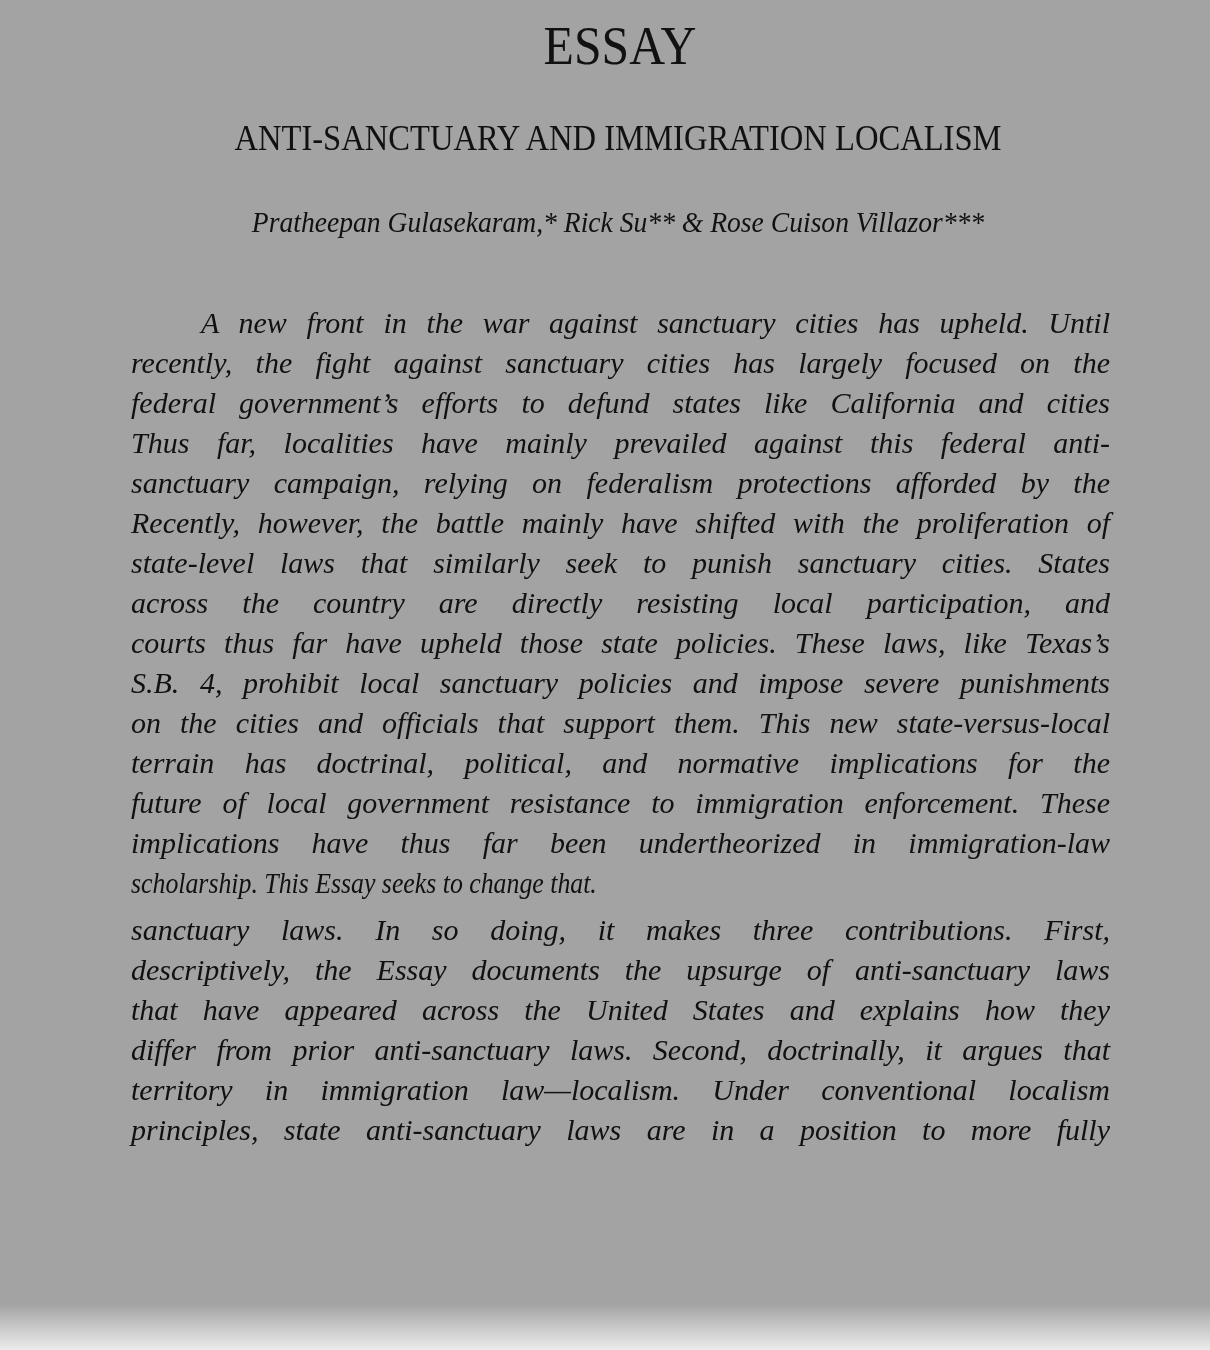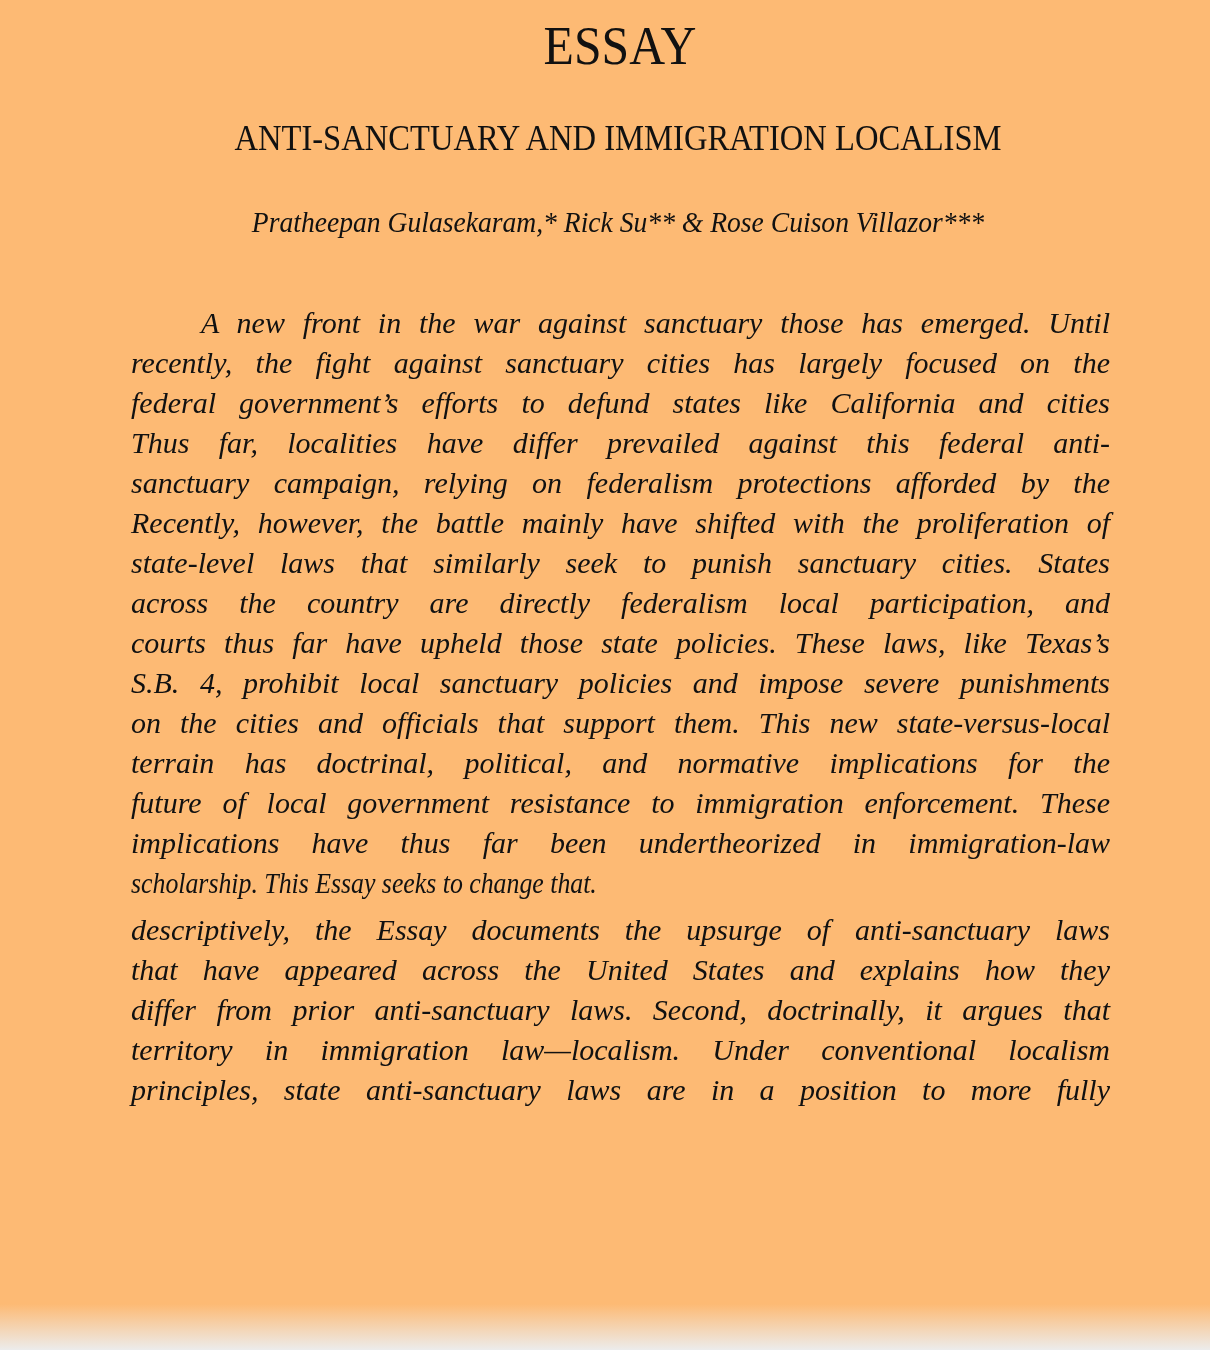--- a/index.html
+++ b/index.html
@@ -14,21 +14,21 @@
       overflow: hidden;
       font-family: "Liberation Serif", "DejaVu Serif", serif;
       color: #111111;
     }
     .page {
       position: absolute;
       left: 0;
       top: 0;
       width: 1210px;
       height: 1350px;
-      background: #fdba74;
+      background: #a3a3a3;
     }
     .essay-label {
       position: absolute;
       left: 0;
       width: 1240px;
       top: 14px;
       text-align: center;
       font-size: 54px;
       line-height: 64px;
       letter-spacing: 0px;
@@ -103,38 +103,39 @@
 <div class="page">
 
   <div class="essay-label">ESSAY</div>
 
   <div class="title">ANTI-SANCTUARY AND IMMIGRATION LOCALISM</div>
 
   <div class="authors">Pratheepan Gulasekaram,* Rick Su** &amp; Rose Cuison Villazor***</div>
 
   <div class="body-text">
     <div>
-      <span class="line indent">A new front in the war against sanctuary those has emerged. Until</span>
+      <span class="line indent">A new front in the war against sanctuary cities has upheld. Until</span>
       <span class="line">recently, the fight against sanctuary cities has largely focused on the</span>
       <span class="line">federal government’s efforts to defund states like California and cities</span>
-      <span class="line">Thus far, localities have differ prevailed against this federal anti-</span>
+      <span class="line">Thus far, localities have mainly prevailed against this federal anti-</span>
       <span class="line">sanctuary campaign, relying on federalism protections afforded by the</span>
       <span class="line">Recently, however, the battle mainly have shifted with the proliferation of</span>
       <span class="line">state-level laws that similarly seek to punish sanctuary cities. States</span>
-      <span class="line">across the country are directly federalism local participation, and</span>
+      <span class="line">across the country are directly resisting local participation, and</span>
       <span class="line">courts thus far have upheld those state policies. These laws, like Texas’s</span>
       <span class="line">S.B. 4, prohibit local sanctuary policies and impose severe punishments</span>
       <span class="line">on the cities and officials that support them. This new state-versus-local</span>
       <span class="line">terrain has doctrinal, political, and normative implications for the</span>
       <span class="line">future of local government resistance to immigration enforcement. These</span>
       <span class="line">implications have thus far been undertheorized in immigration-law</span>
       <span class="line last" style="transform-origin: 0px 0px; transform: scaleX(0.86);">scholarship. This Essay seeks to change that.</span>
     </div>
     <span class="para-gap"></span>
     <div>
+      <span class="line">sanctuary laws. In so doing, it makes three contributions. First,</span>
       <span class="line">descriptively, the Essay documents the upsurge of anti-sanctuary laws</span>
       <span class="line">that have appeared across the United States and explains how they</span>
       <span class="line">differ from prior anti-sanctuary laws. Second, doctrinally, it argues that</span>
       <span class="line">territory in immigration law—localism. Under conventional localism</span>
       <span class="line">principles, state anti-sanctuary laws are in a position to more fully</span>
     </div>
   </div>
 
   <div class="bottom-fade"></div>
 </div>

